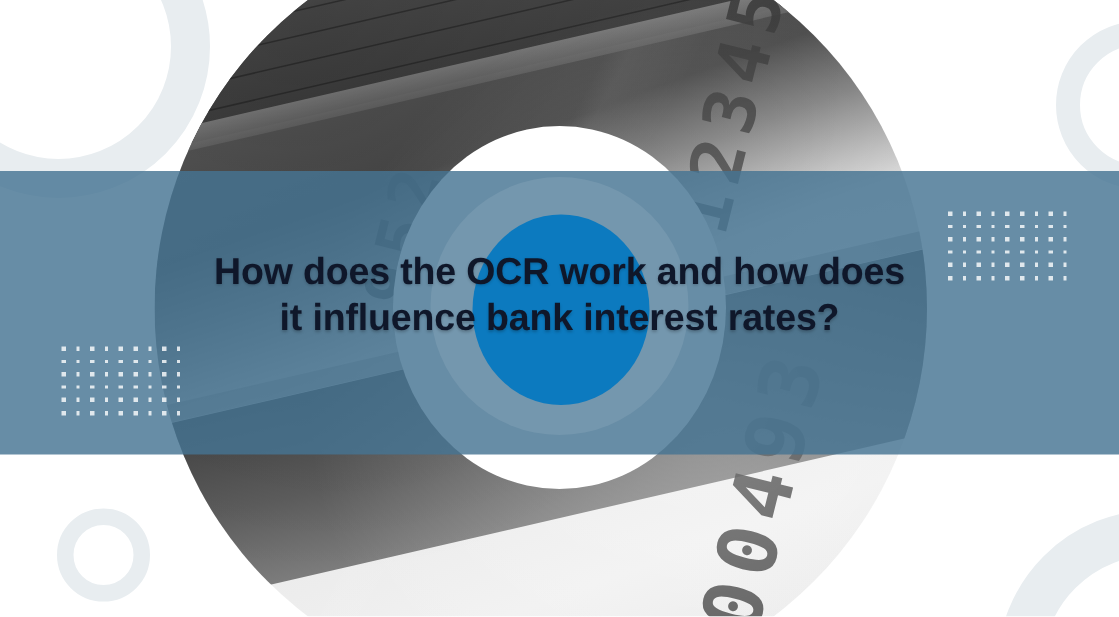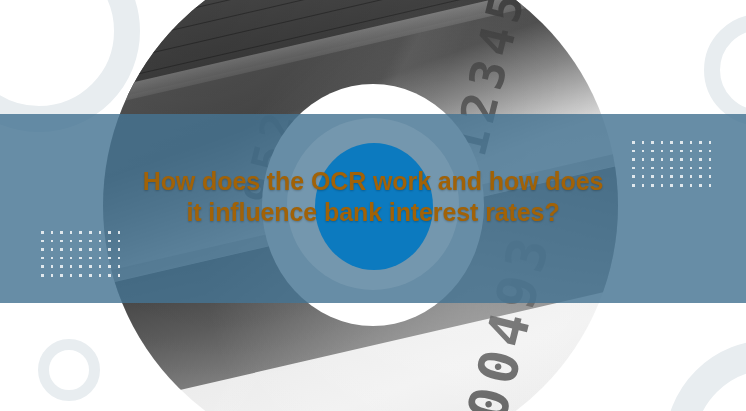--- a/index.html
+++ b/index.html
@@ -190,21 +190,21 @@
   #dot-grid-right { left: 632px; top: 141px; }
 
   
   #title {
     position: absolute;
     left: 133px;
     top: 166px;
     width: 480px;
     margin: 0;
     text-align: center;
-    color: #a16207;
+    color: #0f172a;
     font-size: 25px;
     line-height: 31px;
     font-weight: 700;
     letter-spacing: -0.1px;
     text-shadow: 0 1px 2px rgba(0,0,0,0.22);
   }
 </style>
 </head>
 <body>
 

